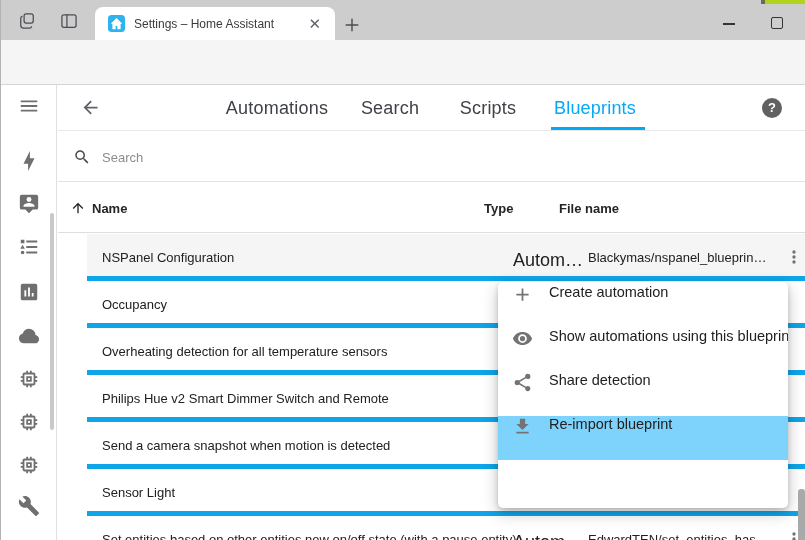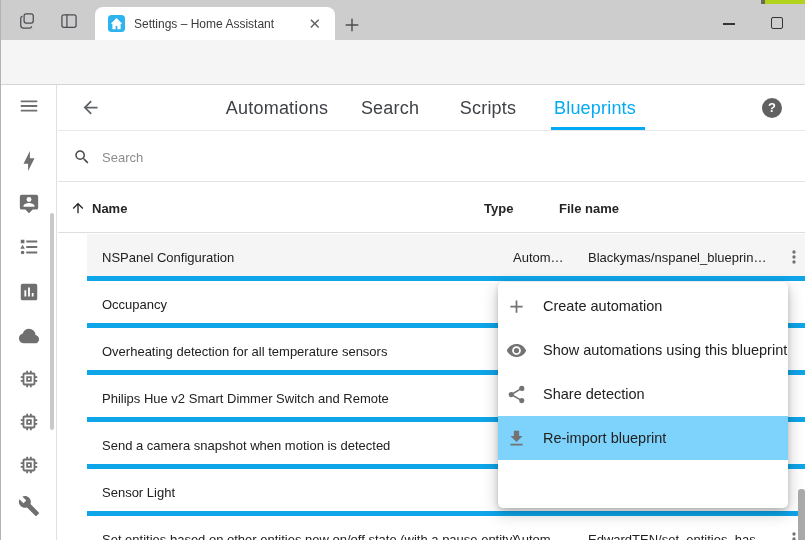--- a/index.html
+++ b/index.html
@@ -68,29 +68,29 @@
   .thead .sort-icon{position:absolute;left:12px;top:17px;width:16px;height:16px;cursor:pointer;}
   .thead .sort-icon svg{fill:#252525;}
   .col-name{position:absolute;left:34px;top:18px;cursor:pointer;}
   .col-type{position:absolute;left:426px;top:18px;cursor:pointer;}
   .col-file{position:absolute;left:501px;top:18px;cursor:pointer;}
 
   .rows{position:absolute;left:0;top:149px;width:748px;}
   .row{position:relative;width:748px;height:47px;border-bottom:5px solid #0ea5e9;cursor:pointer;margin-left:29px;}
   .row.selected{background:#f5f5f5;}
   .cell-name{position:absolute;left:15px;top:16px;font-size:13px;color:#212121;white-space:nowrap;}
-  .cell-type{position:absolute;left:426px;top:16px;font-size:13px;color:#212121;white-space:nowrap;}
+  .cell-type{position:absolute;left:426px;top:16px;font-size:18px;color:#212121;white-space:nowrap;}
   .cell-file{position:absolute;left:501px;top:16px;font-size:13px;color:#212121;white-space:nowrap;}
   .kebab{position:absolute;left:697px;top:13px;width:20px;height:20px;cursor:pointer;}
   .kebab svg{fill:#727272;}
 
   
   .menu{position:absolute;left:497px;top:282px;width:290px;height:226px;background:#fff;border-radius:5px;
     box-shadow:0 5px 16px rgba(0,0,0,.24),0 2px 5px rgba(0,0,0,.16);z-index:40;overflow:hidden;padding-top:2px;}
-  .menu-item{display:flex;align-items:center;height:44px;padding:0 8px;gap:16px;cursor:pointer;}
+  .menu-item{display:flex;align-items:flex-start;height:44px;padding:0 14px;gap:16px;cursor:pointer;}
   .menu-item svg{width:21px;height:21px;fill:#737373;flex:none;}
   .menu-item .mi-label{font-size:14.5px;color:#212121;white-space:nowrap;}
   .menu-item.highlight{background:#7dd3fc;}
   .menu-item.danger svg{fill:#e0453e;}
   .menu-item.danger .mi-label{color:#e0453e;}
 
   .page-scroll{position:absolute;left:797px;top:489px;width:7px;height:60px;background:#a9a9a9;border-radius:3px;z-index:50;}
 </style>
 </head>
 <body>

